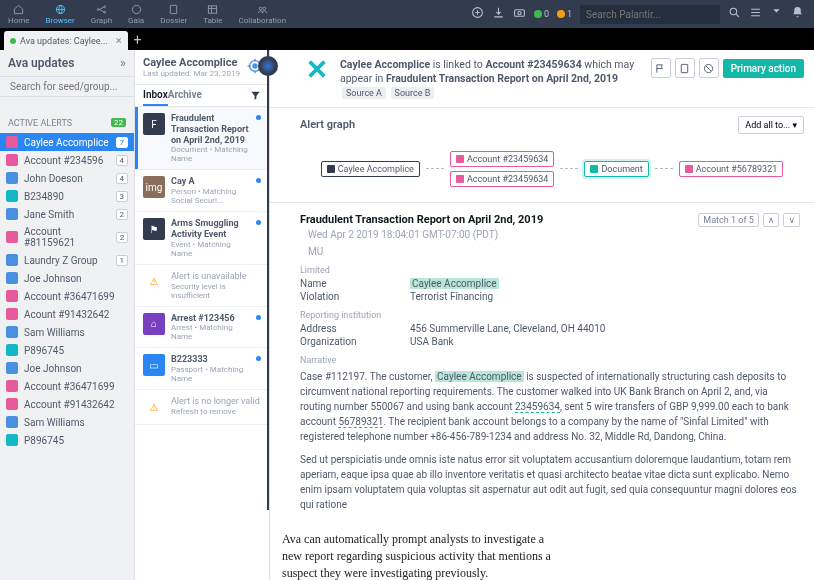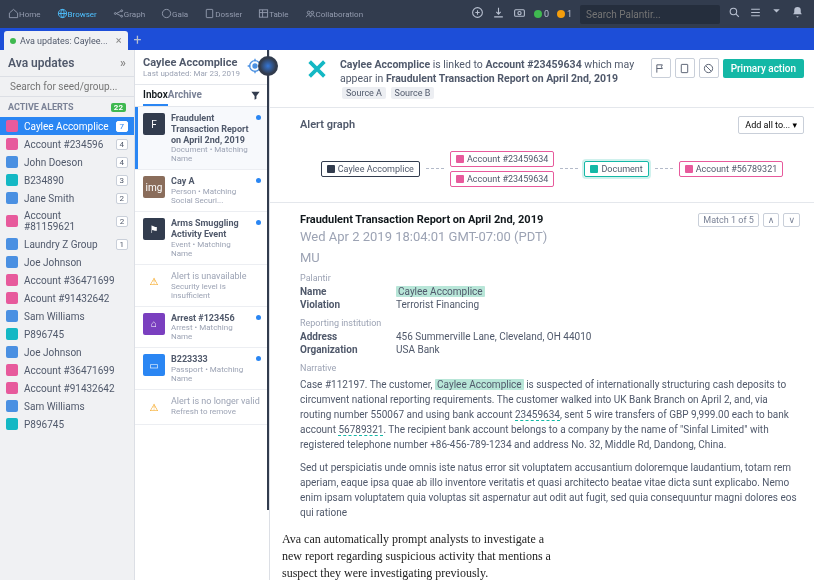--- a/index.html
+++ b/index.html
@@ -1,47 +1,47 @@
 <!DOCTYPE html>
 <html><head>
 <meta charset="utf-8">
 <style>
 * { margin: 0; padding: 0; box-sizing: border-box; font-family: -apple-system, BlinkMacSystemFont, "Segoe UI", Roboto, sans-serif; }
 body { width: 814px; height: 580px; background: #fff; font-size: 11px; color: #50596b; overflow: hidden; }
 
 
 .topnav { height: 28px; background: #323c4e; display: flex; align-items: center; color: #b8c0d0; }
 .topnav-left { display: flex; height: 100%; }
-.topnav-item { display: flex; flex-direction: row; align-items: center; justify-content: center; padding: 2px 8px; font-size: 8px; cursor: pointer; color: #949caf; }
+.topnav-item { display: flex; flex-direction: column; align-items: center; justify-content: center; padding: 2px 8px; font-size: 8px; cursor: pointer; color: #949caf; }
 .topnav-item svg { width: 11px; height: 11px; margin-bottom: 1px; }
 .topnav-item.active { color: #4fc1ff; }
 .topnav-spacer { flex: 1; }
 .topnav-right { display: flex; align-items: center; gap: 8px; padding-right: 10px; }
 .topnav-right svg { width: 13px; height: 13px; color: #b8c0d0; }
 .notif { display: flex; align-items: center; gap: 2px; font-size: 9px; }
 .notif .dot { width: 8px; height: 8px; border-radius: 50%; }
 .search-palantir { background: #252e3d; border: none; color: #b8c0d0; padding: 4px 6px; font-size: 10px; width: 140px; border-radius: 2px; }
 
 
-.tabbar { height: 22px; background: #1d4ed8; display: flex; align-items: flex-end; padding-left: 4px; }
+.tabbar { height: 22px; background: #000000; display: flex; align-items: flex-end; padding-left: 4px; }
 .tab { background: #f0f1f3; border-radius: 3px 3px 0 0; display: flex; align-items: center; padding: 3px 6px; font-size: 9px; color: #50596b; gap: 4px; }
 .tab .dot { width: 6px; height: 6px; border-radius: 50%; background: #3fb950; }
 .tab .close { color: #888; font-size: 11px; margin-left: 4px; }
 .tab-add { color: #b8c0d0; padding: 2px 6px; font-size: 14px; }
 
 
 .main { display: flex; height: calc(100% - 50px); }
 
 
 .sidebar { width: 135px; background: #f0f1f3; border-right: 1px solid #dcdfe5; display: flex; flex-direction: column; overflow: hidden; }
 .sidebar-header { display: flex; align-items: center; padding: 6px 8px; font-weight: 600; font-size: 12px; border-bottom: 1px solid #dcdfe5; }
 .sidebar-header .chev { margin-left: auto; color: #888; }
 .sidebar-search { display: flex; align-items: center; padding: 4px 6px; border-bottom: 1px solid #dcdfe5; gap: 4px; }
 .sidebar-search input { border: none; background: transparent; font-size: 10px; flex: 1; outline: none; }
-.section-title { display: flex; align-items: flex-end; padding: 5px 8px; font-size: 9px; color: #7a8296; font-weight: 700; }
+.section-title { display: flex; align-items: flex-start; padding: 5px 8px; font-size: 9px; color: #7a8296; font-weight: 400; margin-top: 16px; }
 .section-title .badge { margin-left: auto; background: #3fb950; color: #fff; border-radius: 2px; padding: 0px 3px; font-size: 8px; }
 .alert-item { display: flex; align-items: center; padding: 3px 6px; gap: 6px; font-size: 10px; cursor: pointer; }
 .alert-item.active { background: #2a86f3; color: #fff; }
 .alert-item .icon { width: 12px; height: 12px; border-radius: 2px; flex-shrink: 0; }
 .alert-item .count { margin-left: auto; background: #fff; color: #50596b; border: 1px solid #c9cfd9; border-radius: 2px; padding: 0 3px; font-size: 8px; min-width: 12px; text-align: center; }
 .alert-item.active .count { background: #fff; color: #2a86f3; border-color: #fff; }
 .pink { background: #e75a9c; }
 .blue { background: #4a90e2; }
 .cyan { background: #14b8c4; }
 
@@ -86,24 +86,24 @@
 .node.dark { border-color: #323c4e; }
 .node.pinkb { border-color: #e75a9c; }
 .node.greenb { border-color: #14b8a6; box-shadow: 0 0 0 2px rgba(20,184,166,0.2); }
 .edge { width: 18px; height: 1px; border-top: 1px dashed #b3bac9; }
 
 .doc-section { flex: 1; padding: 10px 14px 10px 30px; overflow: auto; }
 .doc-head { display: flex; align-items: center; }
 .doc-head .t { font-size: 11px; font-weight: 700; color: #11181c; }
 .match-ctrl { margin-left: auto; display: flex; align-items: flex-start; gap: 4px; font-size: 9px; color: #7a8296; }
 .match-ctrl .box { border: 1px solid #c9cfd9; padding: 1px 4px; border-radius: 2px; }
-.doc-meta { font-size: 13px; color: #9ca3b4; margin: 2px 0 6px; }
+.doc-meta { font-size: 10px; color: #9ca3b4; margin: 2px 8px 6px; }
 .sect-label { font-size: 9px; color: #9ca3b4; margin-top: 8px; margin-bottom: 3px; }
 .kv { display: flex; font-size: 10px; margin: 2px 0; }
-.kv .k { width: 96px; font-weight: 700; }
+.kv .k { width: 110px; font-weight: 400; }
 .hl { background: #b8e6d8; padding: 0 2px; border-radius: 1px; }
 .underline { border-bottom: 1px dashed #14b8a6; }
 .narrative { font-size: 10px; line-height: 1.5; margin-top: 4px; }
 .narrative p { margin-bottom: 8px; }
 
 .caption { position: absolute; left: 278px; top: 527px; width: 280px; font-family: Georgia, serif; font-size: 12px; line-height: 1.4; color: #222; background: #fff; padding: 4px; }
 </style>
 </head>
 <body>
 
@@ -450,21 +450,21 @@
         <span class="t">Fraudulent Transaction Report on April 2nd, 2019</span>
         <div class="match-ctrl">
           <span class="box">Match 1 of 5</span>
           <span class="box">∧</span>
           <span class="box">∨</span>
         </div>
       </div>
       <div class="doc-meta">Wed Apr 2 2019 18:04:01 GMT-07:00 (PDT)</div>
       <div class="doc-meta">MU</div>
 
-      <div class="sect-label">Palantir</div>
+      <div class="sect-label">Limited</div>
       <div class="kv">
           <span class="k">Name</span>
           <span class="hl">Caylee Accomplice</span>
         </div>
       <div class="kv">
           <span class="k">Violation</span>
           <span>Terrorist Financing</span>
         </div>
 
       <div class="sect-label">Reporting institution</div>

